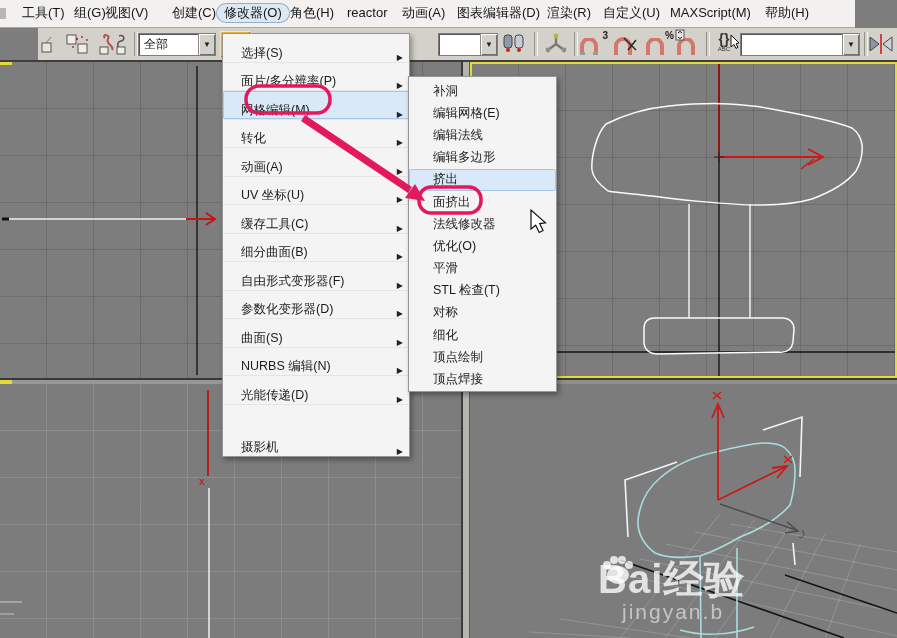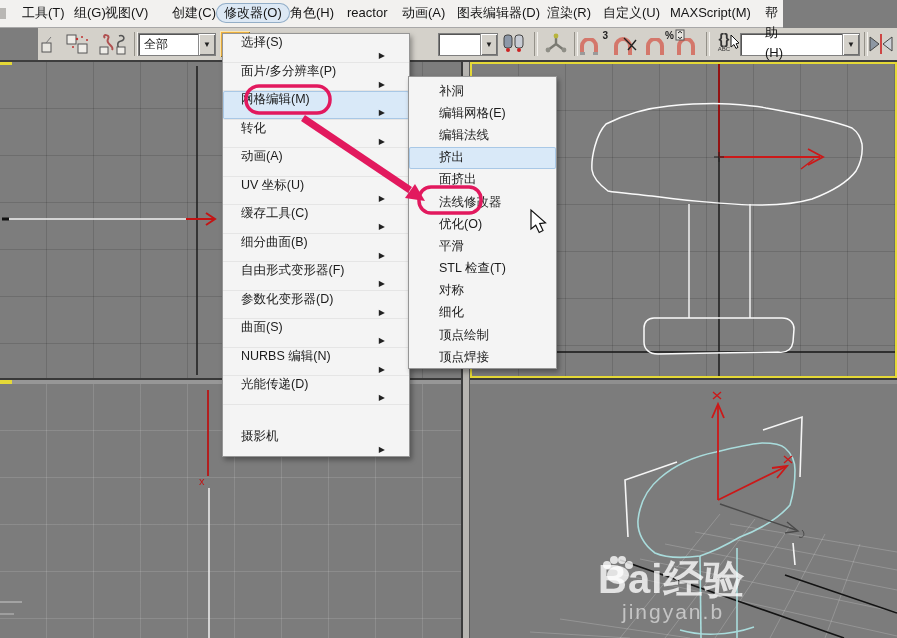--- a/index.html
+++ b/index.html
@@ -1,19 +1,19 @@
 <!DOCTYPE html>
 <html><head>
 <meta charset="utf-8">
 <style>
   html,body{margin:0;padding:0;}
   body{width:897px;height:638px;position:relative;overflow:hidden;background:#7d7d7d;
        font-family:"Liberation Sans","DejaVu Sans",sans-serif;-webkit-font-smoothing:antialiased;}
   
-  .menubar{position:absolute;left:0;top:0;width:783px;height:27px;background:#f2f1ef;
+  .menubar{position:absolute;left:0;top:0;width:855px;height:27px;background:#f2f1ef;
            border-bottom:1px solid #a8a8a8;z-index:6;}
   .mitem{position:absolute;top:3px;height:20px;line-height:20px;padding:0 8px;font-size:13px;color:#151515;}
   .mitem.active{background:#dcE8f4;box-shadow:inset 0 0 0 1px #93aec7;border-radius:10px;}
   .menubar-frag{position:absolute;left:0;top:8px;width:6px;height:11px;background:#b9b7b4;}
   
   .toolbar{position:absolute;left:0;top:28px;width:897px;height:32px;background:#d4d1ca;z-index:4;margin-left:38px;}
   .tstrip{position:absolute;left:0;top:60px;width:897px;height:2px;background:#3e3e3e;z-index:4;}
   .tbicon{position:absolute;top:4px;height:24px;display:flex;align-items:center;justify-content:center;}
   .tsep{position:absolute;top:4px;width:2px;height:24px;border-left:1px solid #949189;border-right:1px solid #f4f2ee;}
   .combo{position:absolute;top:5px;height:21px;background:#fff;border:1px solid #7f7f7f;
@@ -44,28 +44,28 @@
              border-left:2px solid #3c3c3c;border-right:1px solid #5a5a5a;box-sizing:border-box;z-index:3;}
   .h-divider{position:absolute;left:0;top:378px;width:461px;height:6px;background:#979797;
              border-top:2px solid #383838;box-sizing:border-box;z-index:3;}
   .h-divider-r{position:absolute;left:470px;top:378px;width:427px;height:6px;background:#8f8f8f;
              border-top:2px solid #3a3a3a;box-sizing:border-box;z-index:3;}
   .ydash{position:absolute;background:#e5d937;z-index:5;}
   
   .popup{position:absolute;background:#f4f4f4;border:1px solid #969696;
          box-shadow:2px 3px 5px rgba(0,0,0,0.35);z-index:10;box-sizing:border-box;}
   .main-menu{left:222px;top:33px;width:188px;}
-  .menu-item{height:28.5px;box-sizing:border-box;display:flex;align-items:flex-start;
-             padding:0 24px 0 18px;font-size:12.5px;color:#1b1b1b;border-bottom:1px solid #e5e5e5;flex-direction:column;}
+  .menu-item{height:28.5px;box-sizing:border-box;display:flex;align-items:flex-end;
+             padding:0 6px 0 18px;font-size:12.5px;color:#1b1b1b;border-bottom:1px solid #e5e5e5;}
   .menu-item:last-child{border-bottom:none;margin-top:23px;}
   .menu-item .arr{margin-left:auto;font-size:8px;color:#222;}
   .menu-item.hl,.sub-item.hl{background:#d9e9f8;box-shadow:inset 0 0 0 1px #a9c8e6;border-radius:2px;}
   .sub-menu{left:408px;top:76px;width:149px;padding-top:3px;}
   .sub-item{height:22.2px;box-sizing:border-box;display:flex;align-items:center;
-            padding:0 6px 0 30px;font-size:12.5px;color:#1b1b1b;}
+            padding:0 6px 0 24px;font-size:12.5px;color:#1b1b1b;}
   
   .wm{position:absolute;left:128px;top:168px;display:flex;align-items:center;
       font-weight:bold;font-size:40px;color:rgba(255,255,255,0.78);letter-spacing:1px;z-index:2;}
   .wm-sub{position:absolute;left:152px;top:216px;font-size:21px;color:rgba(255,255,255,0.55);
           letter-spacing:2px;z-index:2;}
   .overlay{position:absolute;left:0;top:0;z-index:30;pointer-events:none;}
 </style>
 </head>
 <body>
 
@@ -381,20 +381,23 @@
 <div class="popup sub-menu">
   <div class="sub-item">
       <span>补洞</span>
     </div>
   <div class="sub-item">
       <span>编辑网格(E)</span>
     </div>
   <div class="sub-item">
       <span>编辑法线</span>
     </div>
+  <div class="sub-item">
+      <span>编辑多边形</span>
+    </div>
   <div class="sub-item hl">
       <span>挤出</span>
     </div>
   <div class="sub-item">
       <span>面挤出</span>
     </div>
   <div class="sub-item">
       <span>法线修改器</span>
     </div>
   <div class="sub-item">

